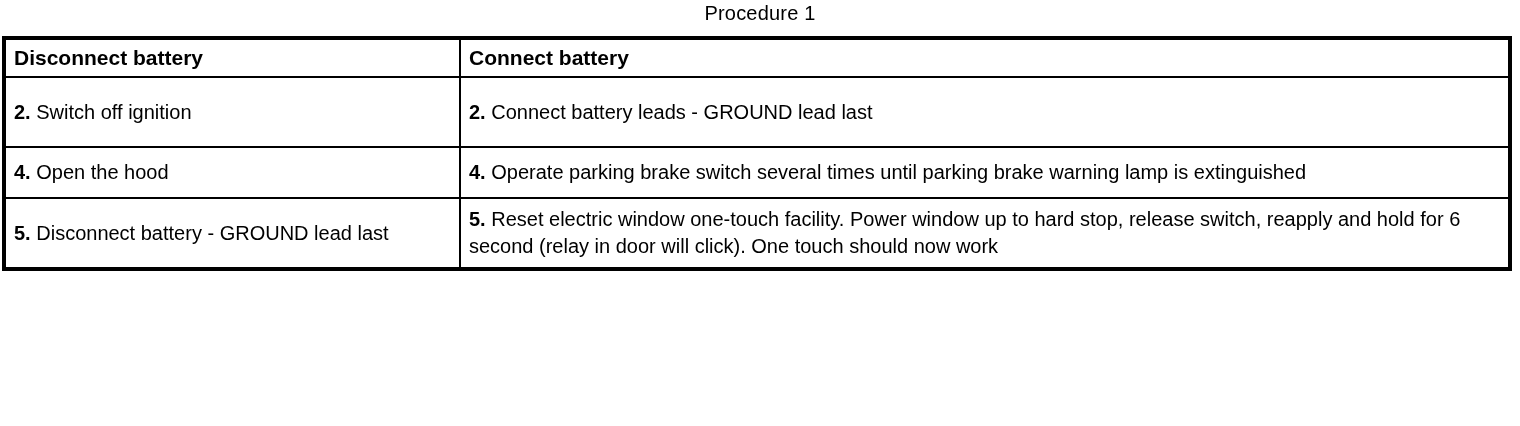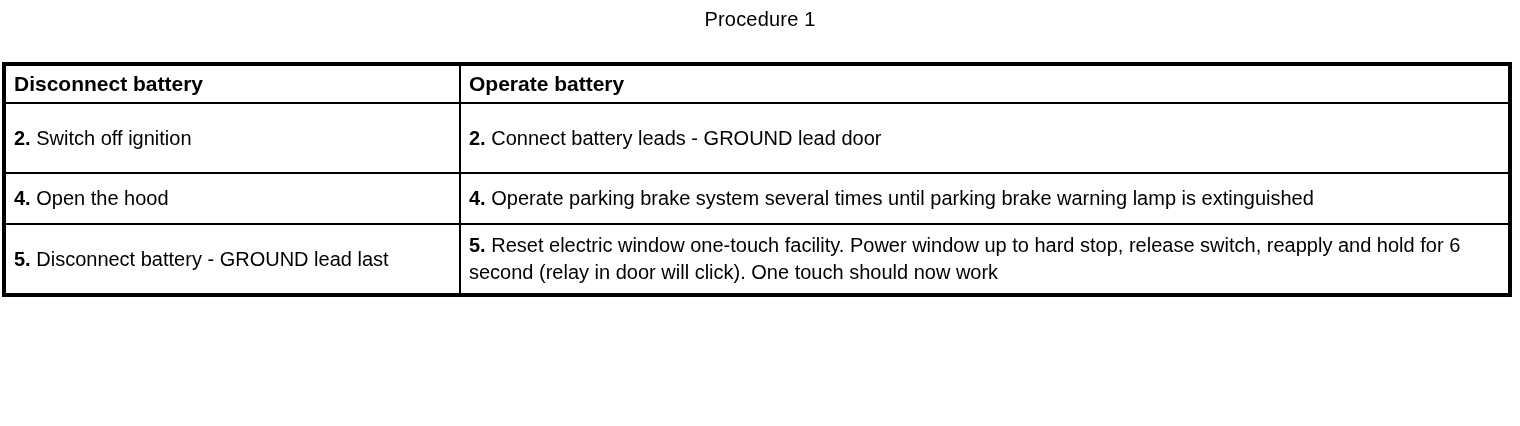--- a/index.html
+++ b/index.html
@@ -13,28 +13,28 @@
   .page {
     width: 1520px;
     height: 426px;
     position: relative;
     overflow: hidden;
   }
   .doc-title {
     text-align: center;
     font-size: 20px;
     font-weight: 400;
-    padding-top: 8px;
+    padding-top: 2px;
     letter-spacing: 0.2px;
   }
   table.proc-table {
     border-collapse: collapse;
     position: absolute;
     left: 2px;
-    top: 62px;
+    top: 36px;
     width: 1506px;
     table-layout: fixed;
     border: 4px solid #000000;
   }
   col.c1 { width: 456px; }
   col.c2 { width: 1050px; }
   th, td {
     border: 2px solid #000000;
     text-align: left;
     vertical-align: middle;
@@ -61,31 +61,31 @@
 <div class="page">
   <div class="doc-title">Procedure 1</div>
   <table class="proc-table">
     <colgroup>
       <col class="c1">
       <col class="c2">
     </colgroup>
     <thead>
       <tr>
         <th>Disconnect battery</th>
-        <th>Operate battery</th>
+        <th>Connect battery</th>
       </tr>
     </thead>
     <tbody id="table-body">
         <tr>
           <td><b>2.</b><span> Switch off ignition</span></td>
-          <td><b>2.</b><span> Connect battery leads - GROUND lead door</span></td>
+          <td><b>2.</b><span> Connect battery leads - GROUND lead last</span></td>
         </tr>
         <tr>
           <td><b>4.</b><span> Open the hood</span></td>
-          <td><b>4.</b><span> Operate parking brake system several times until parking brake warning lamp is extinguished</span></td>
+          <td><b>4.</b><span> Operate parking brake switch several times until parking brake warning lamp is extinguished</span></td>
         </tr>
         <tr>
           <td><b>5.</b><span> Disconnect battery - GROUND lead last</span></td>
           <td><b>5.</b><span> Reset electric window one-touch facility. Power window up to hard stop, release switch, reapply and hold for 6 second (relay in door will click). One touch should now work</span></td>
         </tr>
       </tbody>
   </table>
 </div>
 
 </body></html>

